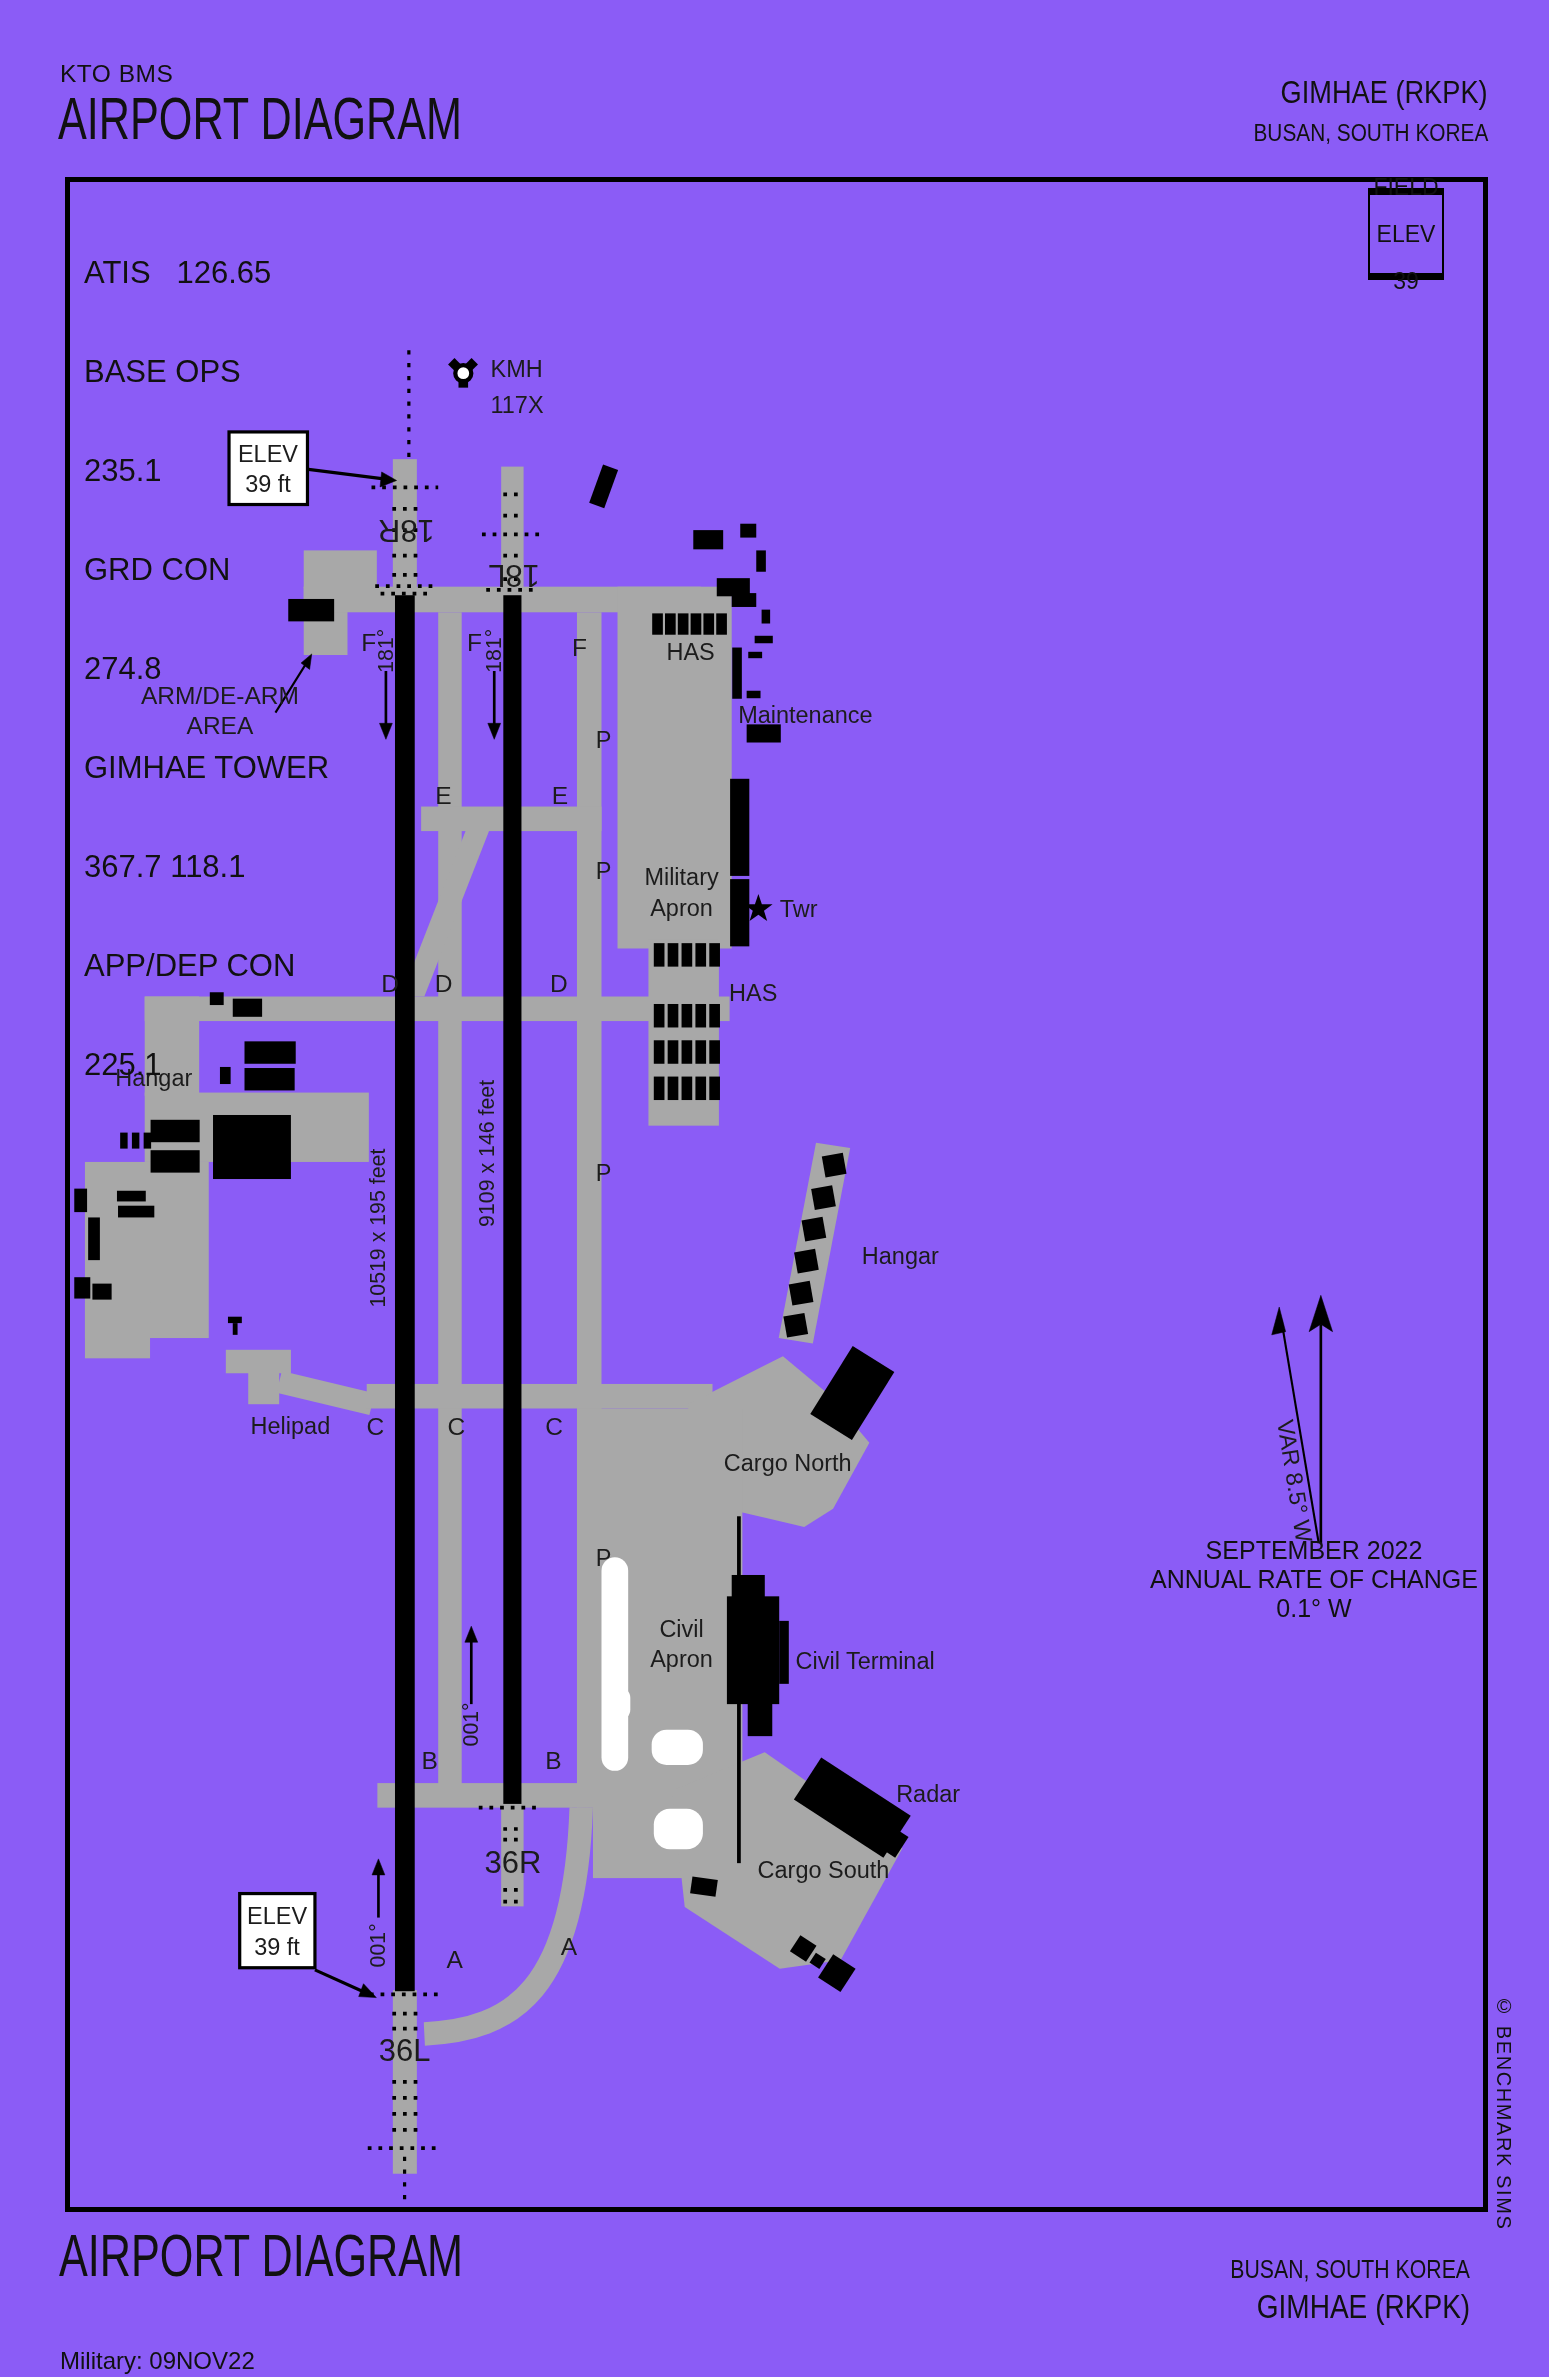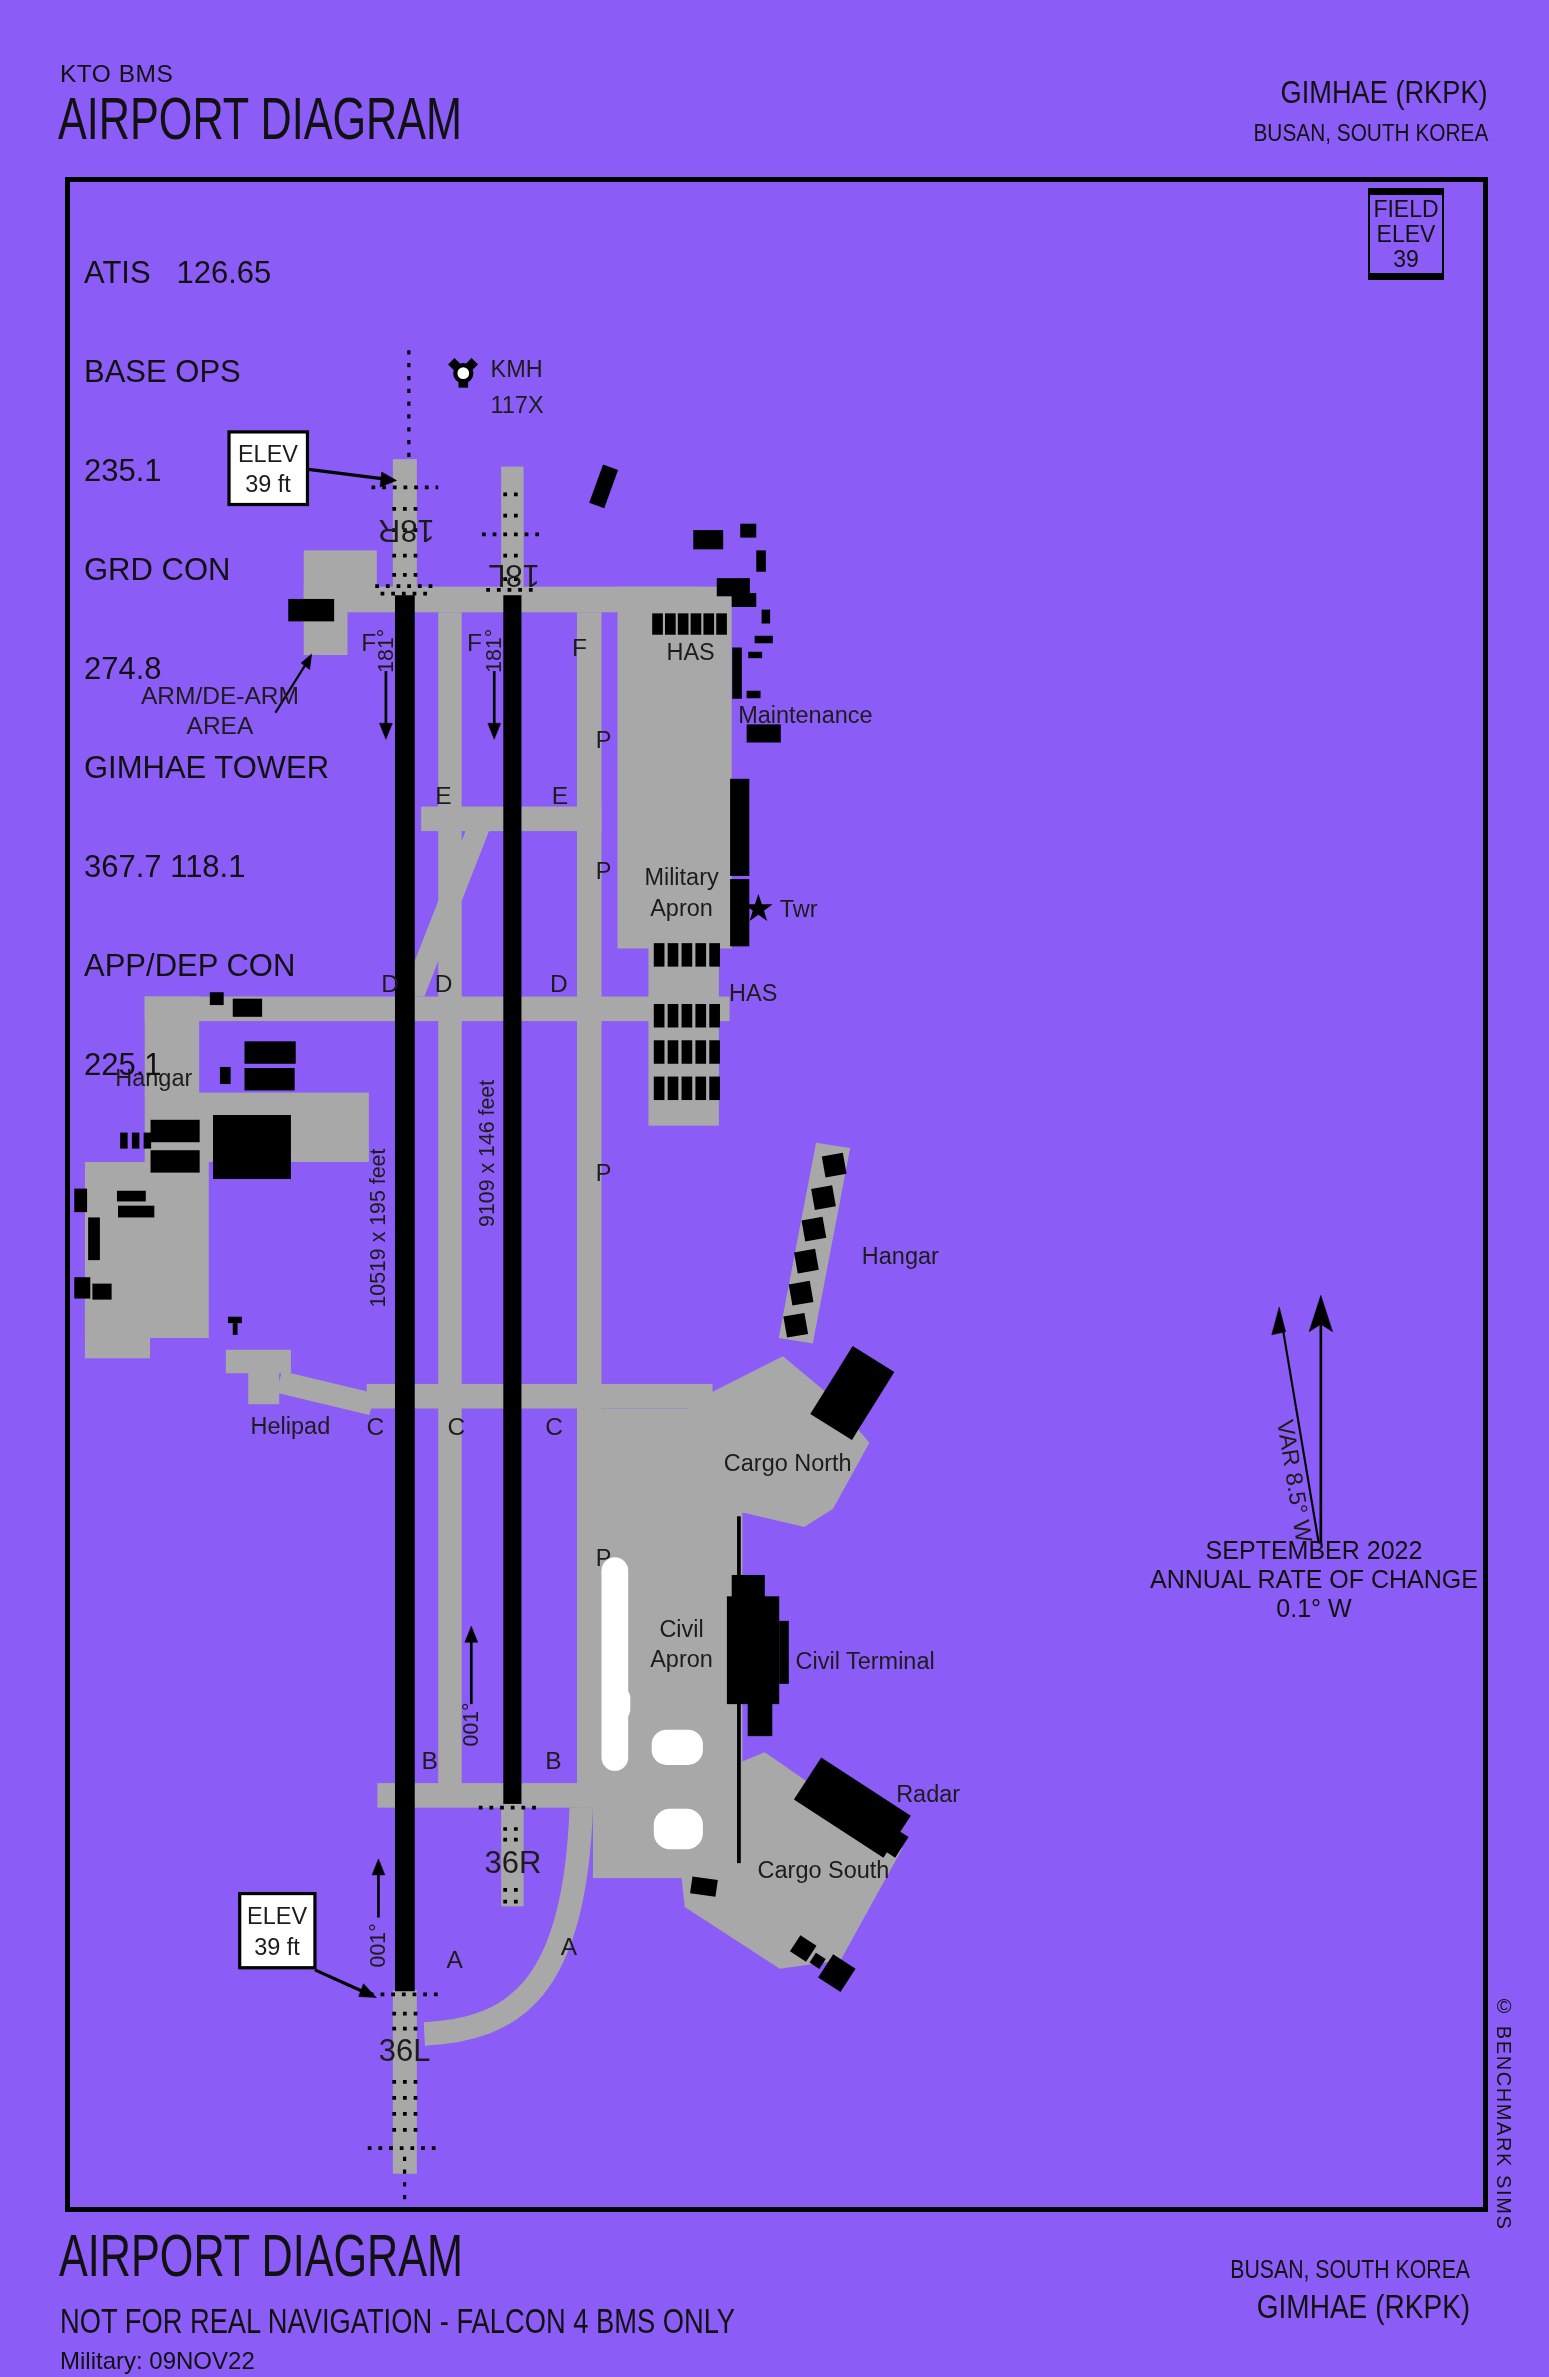--- a/index.html
+++ b/index.html
@@ -21,21 +21,21 @@
     border:5.3px solid #000; box-sizing:border-box;
   }
   .chart-box svg { position:absolute; left:0; top:0; }
   .comms { left:14px; top:7.5px; font-size:31px; line-height:33px; white-space:pre; }
   .coords { left:509px; top:34px; width:480px; text-align:center; font-size:28px; }
   .fieldelev {
     left:1298px; top:6.4px; width:76px; height:92px; box-sizing:border-box;
     border-top:7.5px solid #000; border-bottom:7.5px solid #000;
     border-left:2.7px solid #000; border-right:2.7px solid #000;
     display:flex; flex-direction:column; align-items:center; justify-content:center;
-    font-size:23px; line-height:25px; text-align:center;
+    font-size:23px; line-height:25px; text-align:center;gap:22px;
   }
   .varblock { left:1073px; top:1354px; width:342px; text-align:center; font-size:25px; line-height:29px; }
   .credit { left:1492px; top:1995px; writing-mode:vertical-rl; font-size:20px; letter-spacing:1.6px; }
   .ft-title { left:59px; top:2221px; font-size:60px; }
   .ft-disclaimer { left:60px; top:2301px; font-size:35px; }
   .ft-updated { left:60px; top:2347px; font-size:24px; }
   .ft-right { right:80px; text-align:right; }
   .ft-city { top:2255px; font-size:25px; }
   .ft-airport { top:2288px; font-size:33px; }
   svg text { font-family:"Liberation Sans", sans-serif; fill:#1c1c1c; }
@@ -327,18 +327,17 @@
     <div class="abs varblock">
       <div>SEPTEMBER 2022</div>
       <div>ANNUAL RATE OF CHANGE</div>
       <div>0.1° W</div>
     </div>
   </div>
 
   <div class="abs credit">© BENCHMARK SIMS</div>
 
   <div class="abs ft-title"><span class="xc">AIRPORT DIAGRAM</span></div>
-  <div class="abs ft-disclaimer"><span class="xc78">NOT FOR REAL NAVIGATION - FALCON 4 BMS ONLY</span></div>
   <div class="abs ft-updated">Military: 09NOV22</div>
   <div class="abs ft-right ft-city"><span class="xcr">BUSAN, SOUTH KOREA</span></div>
   <div class="abs ft-right ft-airport"><span class="xcr">GIMHAE (RKPK)</span></div>
 </div>
 
 
 </body></html>

